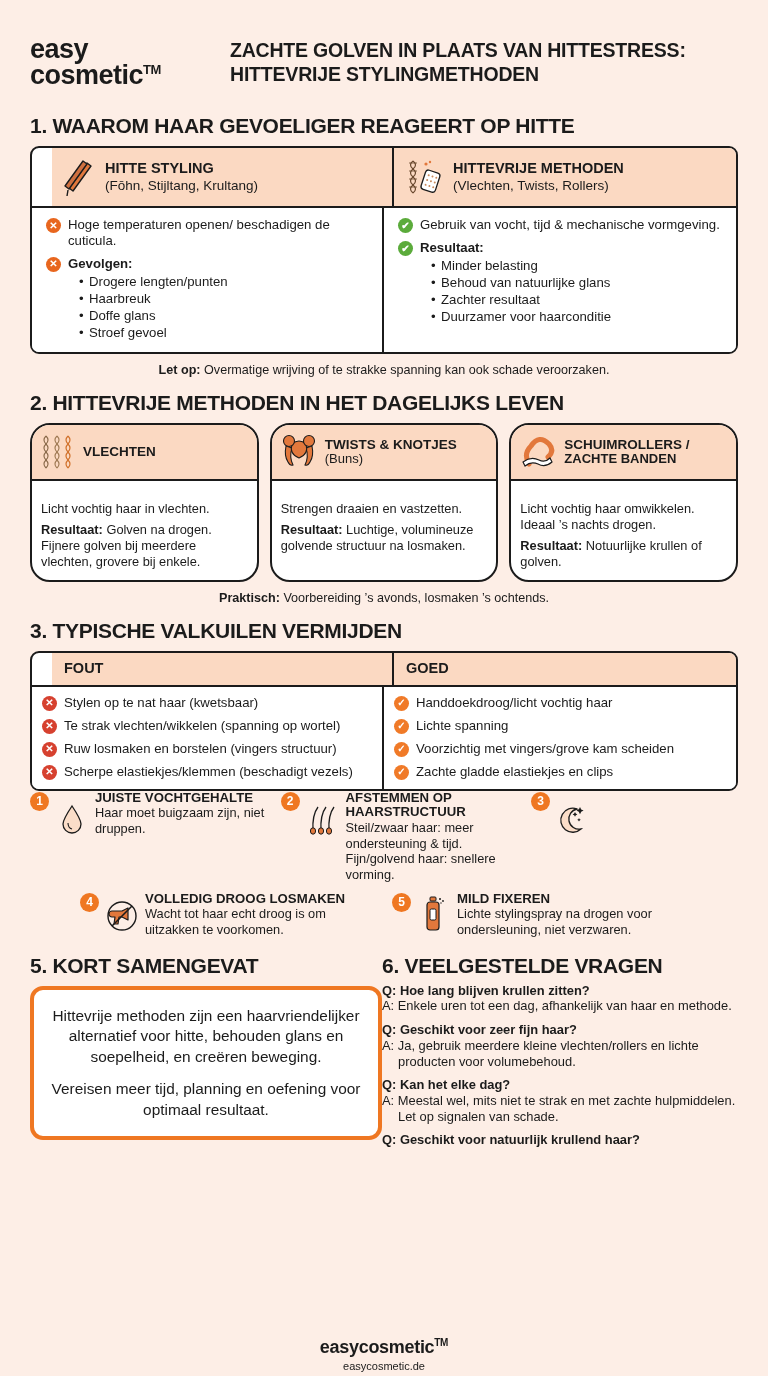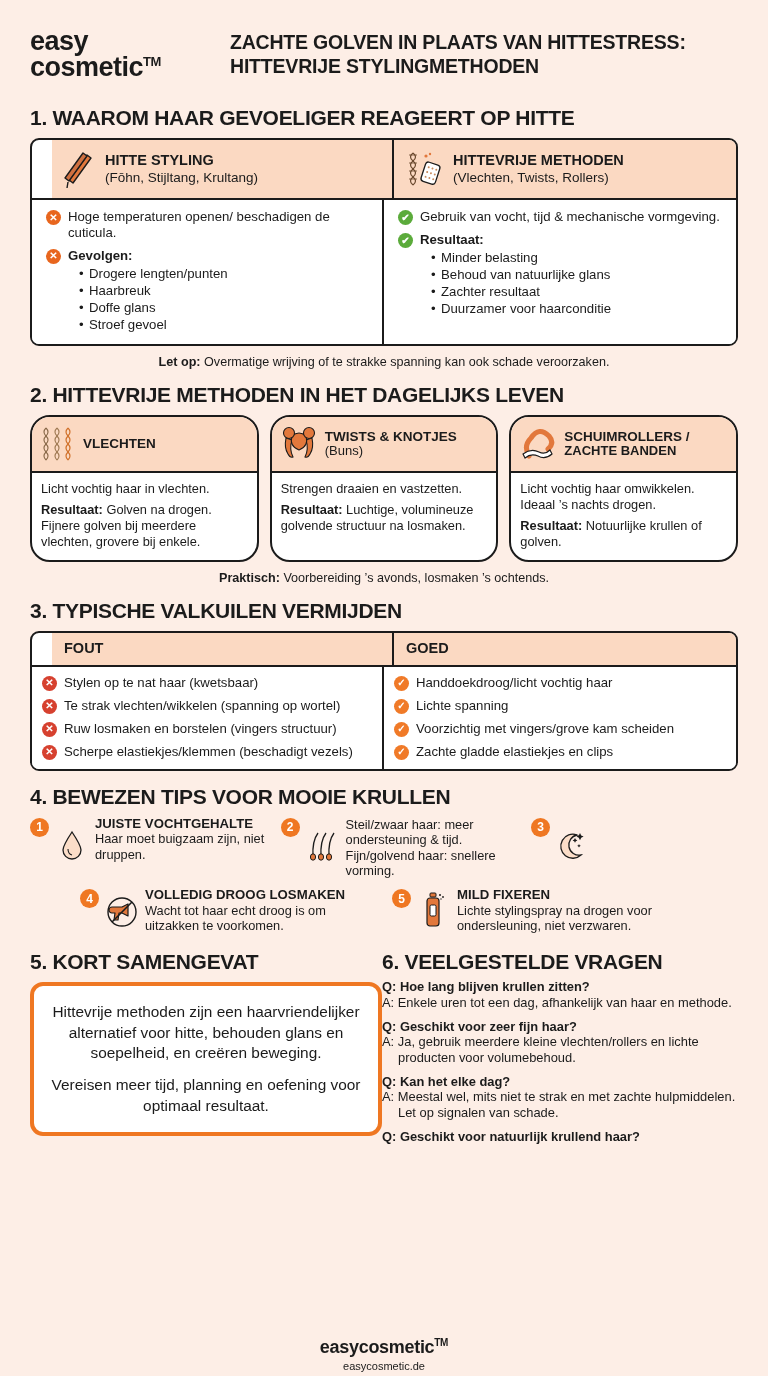--- a/index.html
+++ b/index.html
@@ -7,21 +7,21 @@
   body{
     width:768px;height:1376px;
     background:#fdeee6;
     font-family:"Liberation Sans", sans-serif;
     color:#1b1b1b;
     overflow:hidden;
   }
   .page{position:relative;width:768px;height:1376px;box-sizing:border-box;padding:0 30px;}
 
   
-  .header{display:flex;align-items:center;padding-top:18px;height:74px;}
+  .header{display:flex;align-items:center;padding-top:26px;height:74px;}
   .brand{font-weight:bold;font-size:27px;line-height:.96;letter-spacing:-.5px;width:200px;}
   .brand .tm{font-size:13px;vertical-align:super;font-weight:bold;}
   .headline{font-weight:bold;font-size:19.5px;line-height:1.22;letter-spacing:-.2px;text-transform:uppercase;}
 
   
   .sec-title{font-weight:bold;font-size:21px;letter-spacing:-.3px;text-transform:uppercase;margin:14px 0 8px;}
 
   
   .box{border:2px solid #1b1b1b;border-radius:9px;overflow:hidden;background:#ffffff;}
   .hdr{background:#fbd9c2;padding:9px 10px;display:flex;align-items:center;gap:9px;min-height:50px;box-sizing:border-box;}
@@ -52,21 +52,21 @@
 
   .note{text-align:center;font-size:12.6px;margin-top:9px;}
   .note b{font-weight:bold;}
 
   
   .cards{display:flex;gap:11px;}
   .card{flex:1 1 33.33%;border:2px solid #1b1b1b;border-radius:20px;overflow:hidden;background:#fff;display:flex;flex-direction:column;}
   .card .chd{background:#fbd9c2;border-bottom:2px solid #1b1b1b;padding:7px 8px;display:flex;align-items:center;gap:7px;min-height:48px;box-sizing:border-box;}
   .card .ctitle{font-weight:bold;font-size:13.5px;line-height:1.14;}
   .card .ctitle .sub{font-weight:normal;font-size:13px;display:block;}
-  .card .cbody{padding:8px 9px 9px;font-size:12.8px;line-height:1.26;flex:1;}
+  .card .cbody{padding:20px 9px 9px;font-size:12.8px;line-height:1.26;flex:1;}
   .card .cbody p{margin:0 0 5px;}
   .card .cbody p:last-child{margin-bottom:0;}
   .card .cbody b{font-weight:bold;}
 
   
   .tips{display:flex;gap:10px;align-items:flex-start;}
   .tip{display:flex;gap:7px;align-items:flex-start;}
   .num{flex:0 0 auto;width:19px;height:19px;border-radius:50%;background:#ef7722;color:#fff;
        font-weight:bold;font-size:12px;display:flex;align-items:center;justify-content:center;margin-top:1px;}
   .tip .ticon{flex:0 0 auto;width:32px;display:flex;justify-content:center;padding-top:12px;}
@@ -322,21 +322,20 @@
             <span class="txt normal">Voorzichtig met vingers/grove kam scheiden</span>
           </div>
         <div class="item">
             <span class="badge check-orange">✓</span>
             <span class="txt normal">Zachte gladde elastiekjes en clips</span>
           </div>
       </div>
     </div>
   </div>
 
-  <div class="sec-title">4. BEWEZEN TIPS VOOR MOOIE KRULLEN</div>
   <div class="tips">
     <div class="tip" style="width:250px">
       <span class="num">1</span>
       <span class="ticon">
         <svg width="24" height="32" viewBox="0 0 24 32">
             <path d="M12 3 C6 12 3 17 3 21 a9 9 0 0 0 18 0 c0 -4 -3 -9 -9 -18 z" fill="#fbddc8" stroke="#1b1b1b" stroke-width="1.3"></path>
             <path d="M8 20 q0 5 4 6" fill="none" stroke="#1b1b1b" stroke-width="1.1"></path>
           </svg>
       </span>
       <span class="tip-txt">
@@ -354,20 +353,21 @@
               <path d="M21 28 q-1 -16 5 -24"></path>
           </g>
           <g fill="#e2783c" stroke="#1b1b1b" stroke-width="1">
               <ellipse cx="5" cy="28" rx="2.6" ry="3.2"></ellipse>
               <ellipse cx="13" cy="28" rx="2.6" ry="3.2"></ellipse>
               <ellipse cx="21" cy="28" rx="2.6" ry="3.2"></ellipse>
             </g>
         </svg>
       </span>
       <span class="tip-txt">
+        <span class="tt">AFSTEMMEN OP HAARSTRUCTUUR</span>
         <span>Steil/zwaar haar: meer ondersteuning &amp; tijd. Fijn/golvend haar: snellere vorming.</span>
       </span>
     </div>
     <div class="tip" style="width:215px">
       <span class="num">3</span>
       <span class="ticon">
         <svg width="28" height="32" viewBox="0 0 28 32">
           <path d="M18 6 a12 12 0 1 0 4 20 a10 10 0 0 1 -4 -20 z" fill="#fbddc8" stroke="#1b1b1b" stroke-width="1.3"></path>
           <g fill="#1b1b1b">
               <path d="M21 4 l1.2 2.4 2.4 1.2 -2.4 1.2 -1.2 2.4 -1.2 -2.4 -2.4 -1.2 2.4 -1.2 z"></path>

